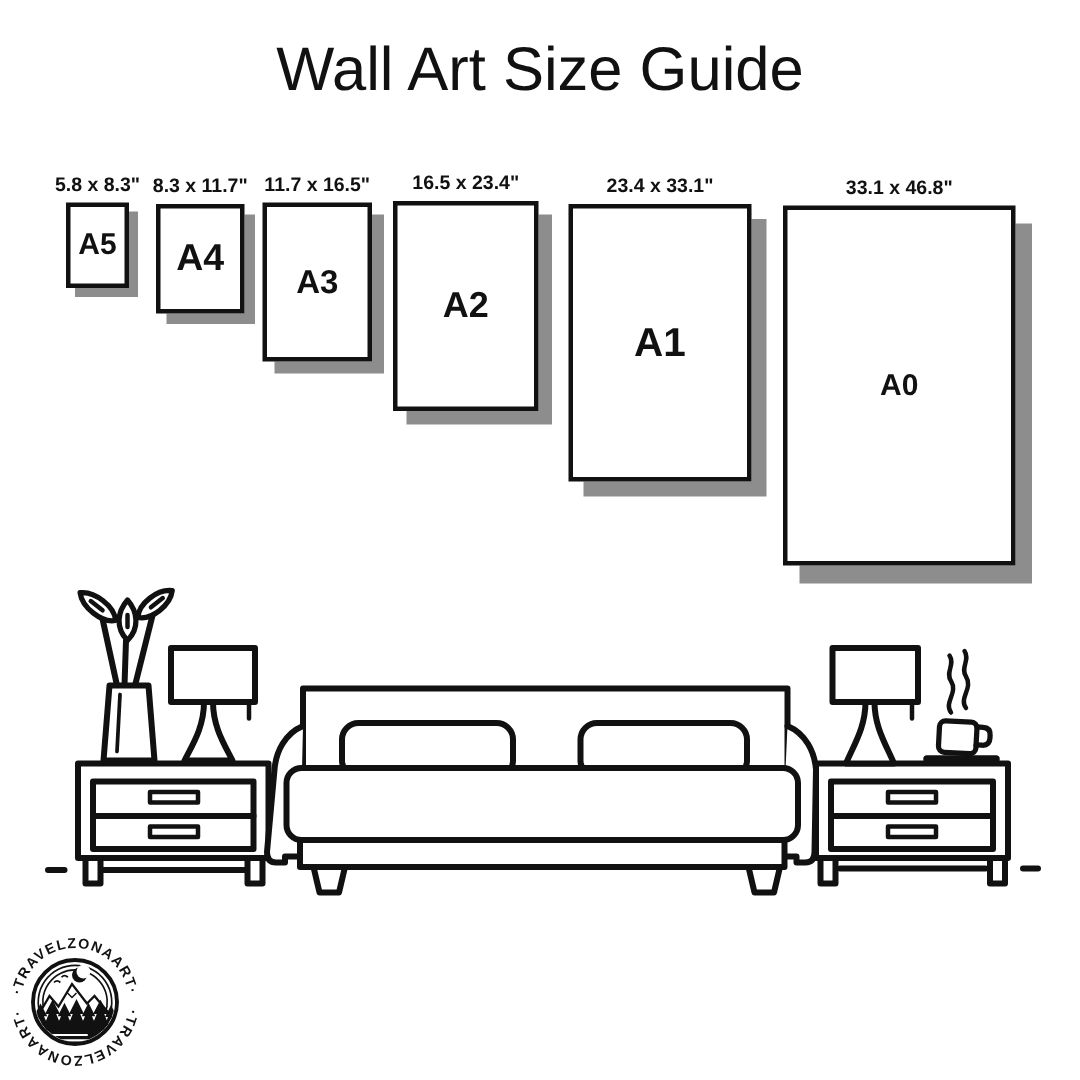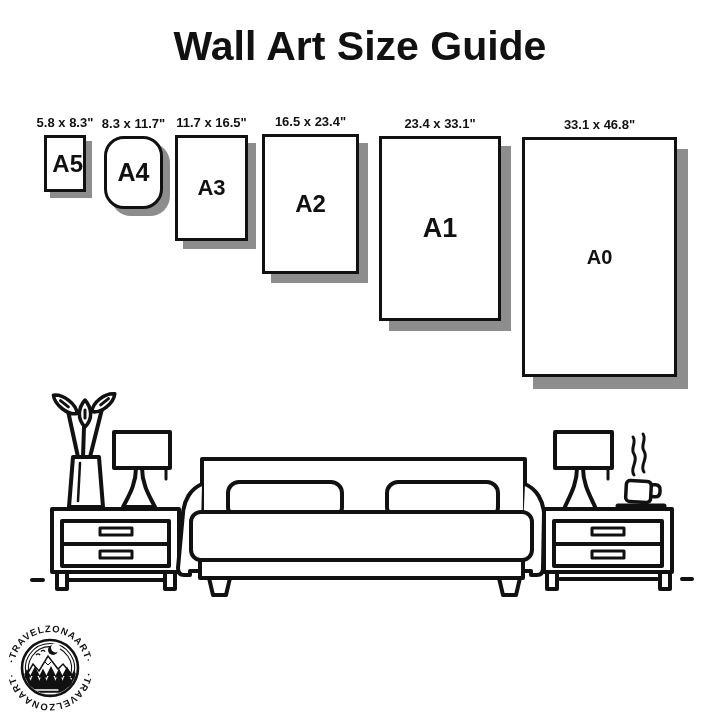--- a/index.html
+++ b/index.html
@@ -2,33 +2,33 @@
 <html><head>
 <meta charset="utf-8">
 <style>
   html,body{margin:0;padding:0;background:#fff;}
   .canvas{
     position:relative;width:720px;height:720px;background:#fff;overflow:hidden;
     font-family:"Liberation Sans",sans-serif;color:#111;
   }
   .title{
     position:absolute;top:24px;left:0;width:720px;margin:0;text-align:center;
-    font-size:41px;font-weight:700;letter-spacing:0;line-height:1.1;
+    font-size:41px;font-weight:400;letter-spacing:0;line-height:1.1;
   }
   .size{position:absolute;}
   .dim{
     position:absolute;bottom:100%;left:50%;transform:translateX(-50%);
     margin-bottom:5px;white-space:nowrap;font-weight:700;font-size:13px;
   }
   .paper{
     box-sizing:border-box;width:100%;height:100%;background:#fff;border:3px solid #111;
     display:flex;align-items:center;justify-content:center;font-weight:700;
   }
-  .s-a5{left:44px;top:135px;width:42px;height:57px;}  .s-a5 .paper{font-size:24px;box-shadow:6px 6px 0 #8d8d8d;justify-content:flex-end;}
-  .s-a4{left:104px;top:136px;width:59px;height:73px;} .s-a4 .paper{font-size:25px;box-shadow:7px 7px 0 #8d8d8d;border-radius:20px;}
+  .s-a5{left:44px;top:135px;width:42px;height:57px;}  .s-a5 .paper{font-size:20px;box-shadow:6px 6px 0 #8d8d8d;}
+  .s-a4{left:104px;top:136px;width:59px;height:73px;} .s-a4 .paper{font-size:25px;box-shadow:7px 7px 0 #8d8d8d;}
   .s-a3{left:175px;top:135px;width:73px;height:106px;}.s-a3 .paper{font-size:22px;box-shadow:8px 8px 0 #8d8d8d;align-items:center;}
   .s-a2{left:262px;top:134px;width:97px;height:140px;}.s-a2 .paper{font-size:24px;box-shadow:9px 9px 0 #8d8d8d;}
   .s-a1{left:379px;top:136px;width:122px;height:185px;}.s-a1 .paper{font-size:27px;box-shadow:10px 10px 0 #8d8d8d;}
   .s-a0{left:522px;top:137px;width:155px;height:240px;}.s-a0 .paper{font-size:20px;box-shadow:11px 12px 0 #8d8d8d;}
   .scene{position:absolute;left:20px;top:385px;width:680px;height:215px;}
   .logo{position:absolute;left:1px;top:614px;width:98px;height:104px;}
   .website{
     position:absolute;top:669px;right:22px;font-size:35px;font-weight:700;
     letter-spacing:-0.5px;white-space:nowrap;
   }

